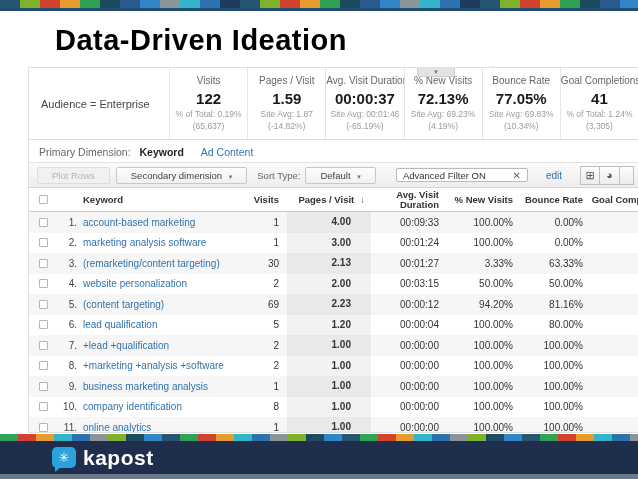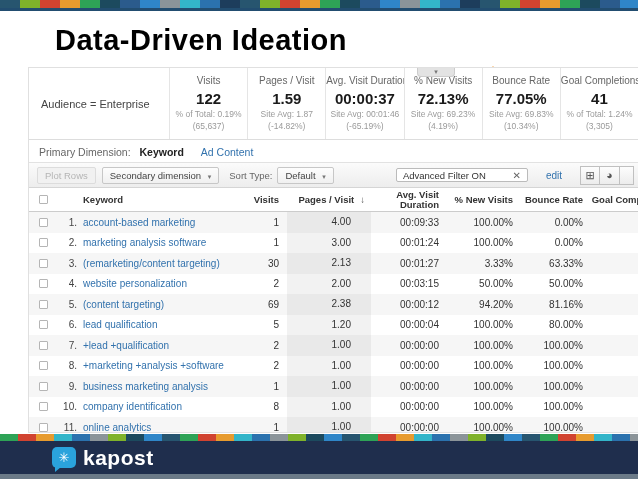--- a/index.html
+++ b/index.html
@@ -70,21 +70,21 @@
   .dim-link { color:#3272ad; margin-left:14px; cursor:pointer; }
 
   
   .toolbar {
     height:26px; display:flex; align-items:center; padding:0 4px 0 8px;
     background:linear-gradient(#fbfbfb,#ededed);
     border-top:1px solid #e2e2e2; border-bottom:1px solid #d5d5d5;
   }
   .btn {
     font-size:9.5px; color:#444; background:linear-gradient(#fdfdfd,#f0f0f0);
-    border:1px solid #c7c7c7; border-radius:2px; padding:2px 7px;
+    border:1px solid #c7c7c7; border-radius:2px; padding:2px 14px;
     margin-right:6px; white-space:nowrap; cursor:pointer;
   }
   .btn.disabled { color:#b5b5b5; background:#f1f1f1; border-color:#dcdcdc; }
   .btn .caret { font-size:7px; color:#777; margin-left:4px; }
   .sort-type-label { font-size:9.5px; color:#666; margin:0 5px 0 4px; }
   .toolbar-right { margin-left:auto; display:flex; align-items:center; }
   .filter-box {
     width:132px; height:14px; background:#fff; border:1px solid #bbb;
     border-radius:2px; display:flex; align-items:center; padding:0 4px 0 6px;
     font-size:9.5px; color:#333;
@@ -110,21 +110,21 @@
   .row { display:flex; align-items:center; height:20.5px; background:#fff; }
   .row.odd { background:#f6f6f6; }
   .c-cb { width:28px; display:flex; justify-content:center; flex:none; }
   .checkbox {
     width:9px; height:9px; border:1px solid #b5b5b5; background:#fff;
     border-radius:1px; cursor:pointer;
   }
   .c-idx { width:26px; text-align:right; padding-right:6px; color:#444; flex:none; }
   .c-kw { width:148px; color:#3272ad; white-space:nowrap; overflow:hidden; flex:none; cursor:pointer; }
   .c-visits { width:56px; text-align:right; padding-right:8px; flex:none; }
-  .c-pages { width:84px; text-align:right; padding-right:20px; font-weight:normal; flex:none; }
+  .c-pages { width:84px; text-align:right; padding-right:20px; font-weight:bold; flex:none; }
   .row .c-pages { background:rgba(0,0,0,0.05); height:100%; line-height:20.5px; }
   .c-dur { width:78px; text-align:right; padding-right:10px; flex:none; }
   .c-new { width:72px; text-align:right; padding-right:8px; flex:none; }
   .c-bounce { width:70px; text-align:right; padding-right:8px; flex:none; }
   .c-goal { width:90px; text-align:right; padding-right:8px; flex:none; }
   .thead .c-kw { color:#333; font-weight:bold; }
   .thead .c-pages { font-weight:bold; padding-right:6px; }
   .thead .c-dur, .thead .c-goal { white-space:normal; line-height:10px; }
   .sort-arrow { color:#555; font-weight:normal; margin-left:6px; }
 
@@ -322,21 +322,21 @@
     <span class="c-goal"></span>
   </div>
 
   <div class="row odd">
     <span class="c-cb">
       <span class="checkbox c-check"></span>
     </span>
     <span class="c-idx">5.</span>
     <span class="c-kw">(content targeting)</span>
     <span class="c-visits">69</span>
-    <span class="c-pages">2.38</span>
+    <span class="c-pages">2.23</span>
     <span class="c-dur">00:00:12</span>
     <span class="c-new">94.20%</span>
     <span class="c-bounce">81.16%</span>
     <span class="c-goal"></span>
   </div>
 
   <div class="row">
     <span class="c-cb">
       <span class="checkbox c-check"></span>
     </span>

